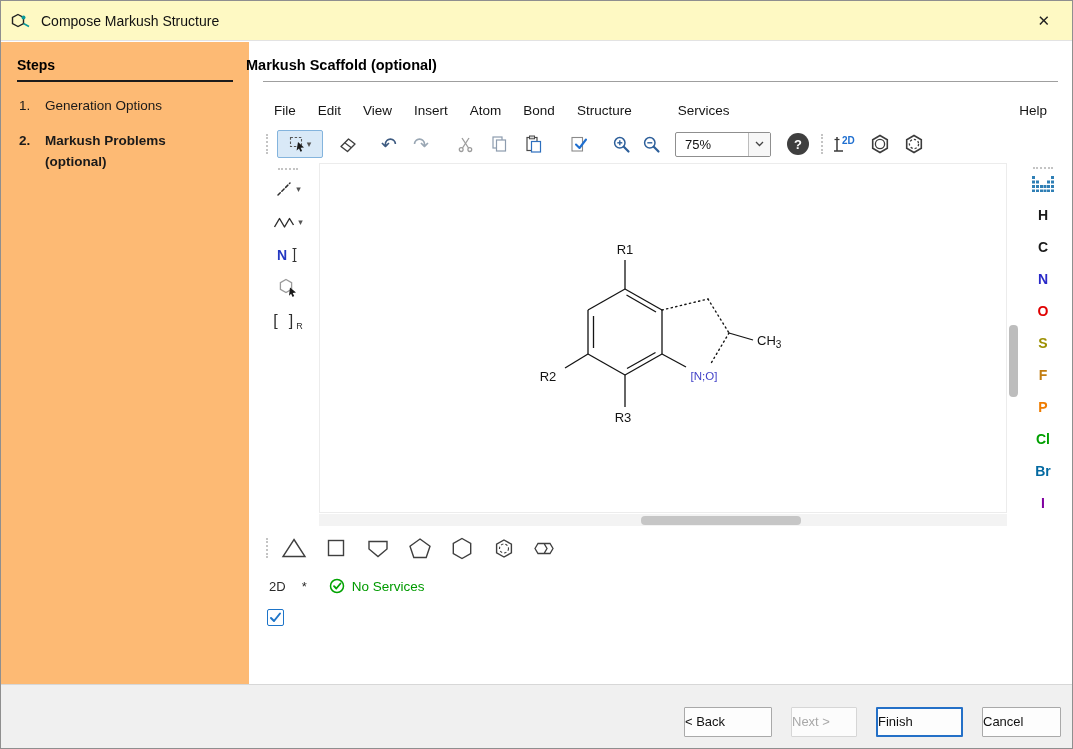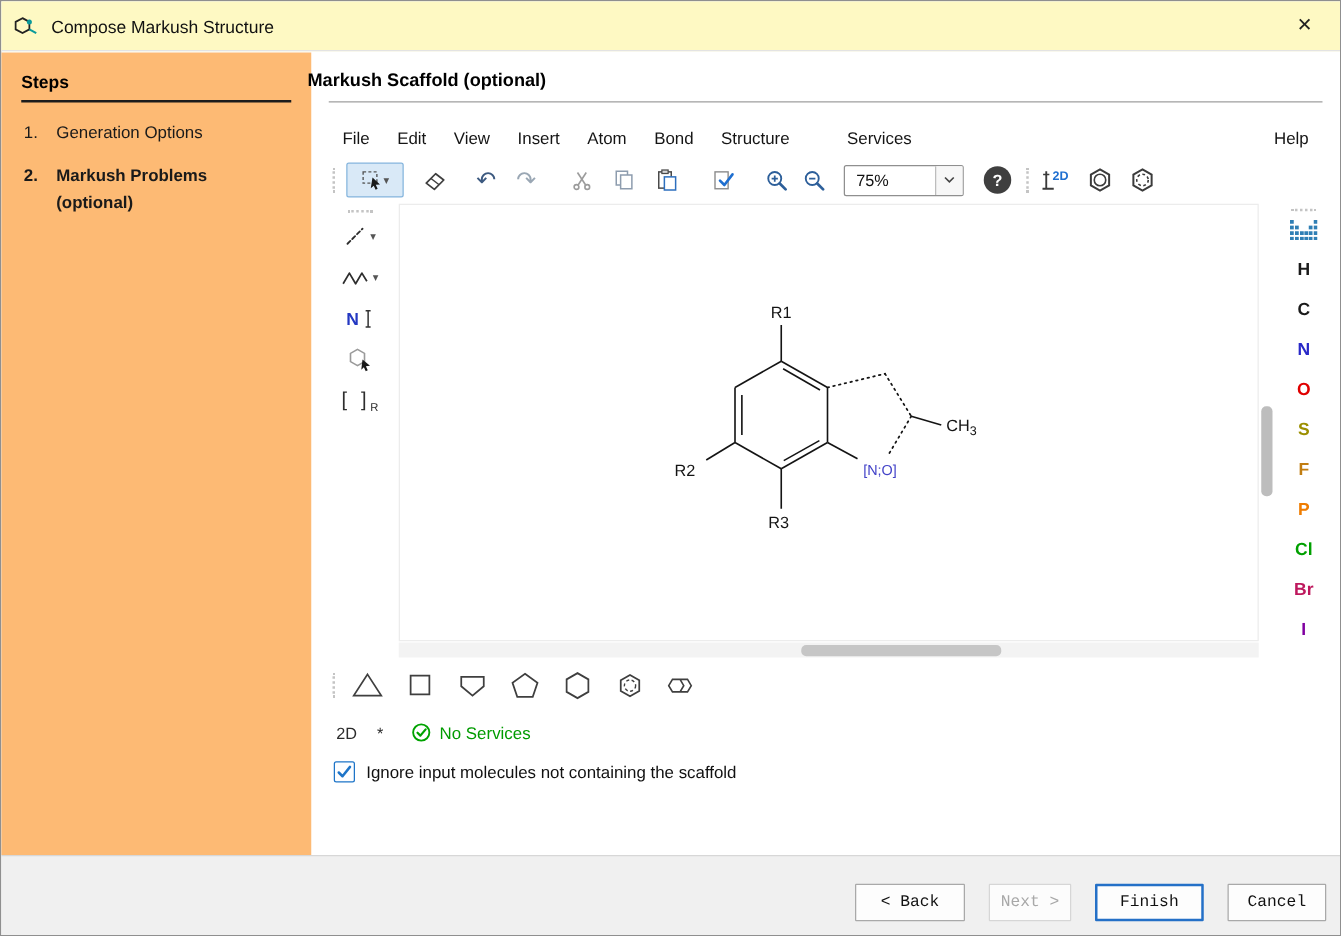--- a/index.html
+++ b/index.html
@@ -79,21 +79,21 @@
   .statusbar .chk { margin-left:22px; }
   .statusbar .msg { margin-left:7px; font-size:13.5px; font-weight:normal; }
 
   
   .optionrow { position:absolute; left:266px; top:608px; display:flex; align-items:center; }
   .cbox { width:17px; height:17px; border:1px solid #1d74c8; background:#fdfeff; border-radius:2px; display:flex; align-items:center; justify-content:center; cursor:pointer; }
   .optionrow label { margin-left:9px; font-size:13.5px; color:#111; }
 
   
   .footer { position:absolute; left:0; top:683px; width:100%; height:66px; background:#f0f0f0; border-top:1px solid #d7d7d7; }
-  .btn { position:absolute; top:22px; height:30px; background:#fdfdfd; border:1px solid #a9a9a9; border-radius:1px; font-size:13px; color:#111; text-align:center; line-height:28px; cursor:pointer;font-family:Liberation Mono, monospace; }
+  .btn { position:absolute; top:22px; height:30px; background:#fdfdfd; border:1px solid #a9a9a9; border-radius:1px; font-size:13px; color:#111; line-height:28px; cursor:pointer; }
   .btn.back   { left:683px; width:88px; }
   .btn.next   { left:790px; width:66px; color:#a8a8a8; border-color:#d6d6d6; background:#fcfcfc; }
   .btn.finish { left:875px; width:87px; border:2px solid #2470c7; line-height:26px; }
   .btn.cancel { left:981px; width:79px; }
 </style>
 </head>
 <body>
 
 <div class="win">
 
@@ -342,21 +342,21 @@
       </svg>
     </div>
     <div class="el" style="color: rgb(26, 26, 26); fill: rgb(26, 26, 26);">H</div>
     <div class="el" style="color: rgb(26, 26, 26); fill: rgb(26, 26, 26);">C</div>
     <div class="el" style="color: rgb(41, 41, 200); fill: rgb(41, 41, 200);">N</div>
     <div class="el" style="color: rgb(224, 0, 0); fill: rgb(224, 0, 0);">O</div>
     <div class="el" style="color: rgb(156, 143, 0); fill: rgb(156, 143, 0);">S</div>
     <div class="el" style="color: rgb(193, 125, 17); fill: rgb(193, 125, 17);">F</div>
     <div class="el" style="color: rgb(239, 124, 0); fill: rgb(239, 124, 0);">P</div>
     <div class="el" style="color: rgb(0, 160, 0); fill: rgb(0, 160, 0);">Cl</div>
-    <div class="el" style="color: #be185d; fill: rgb(152, 58, 42);">Br</div>
+    <div class="el" style="color: #0369a1; fill: rgb(152, 58, 42);">Br</div>
     <div class="el" style="color: rgb(128, 0, 160); fill: rgb(128, 0, 160);">I</div>
   </div>
 
   <div class="templates">
     <span class="vhandle"></span>
     <div class="tpl">
       <svg width="28" height="24" viewBox="0 0 28 24">
         <polygon points="14,3.5 25,20.5 3,20.5" fill="none" stroke="#3f3f3f" stroke-width="1.4"></polygon>
       </svg>
     </div>
@@ -402,21 +402,20 @@
     </svg>
     <span class="msg" style="color: rgb(0, 155, 0); fill: rgb(0, 155, 0);">No Services</span>
   </div>
 
   <div class="optionrow">
     <span class="cbox">
       <svg width="13" height="13" viewBox="0 0 13 13">
         <polyline points="2,7 5,10 11,2.5" fill="none" stroke="#1d74c8" stroke-width="2" stroke-linecap="round" stroke-linejoin="round"></polyline>
       </svg>
     </span>
-    <label>Ignore input molecules not containing the scaffold</label>
   </div>
 
   <div class="footer">
     <div class="btn back">&lt; Back</div>
     <div class="btn next">Next &gt;</div>
     <div class="btn finish">Finish</div>
     <div class="btn cancel">Cancel</div>
   </div>
 
 </div>

